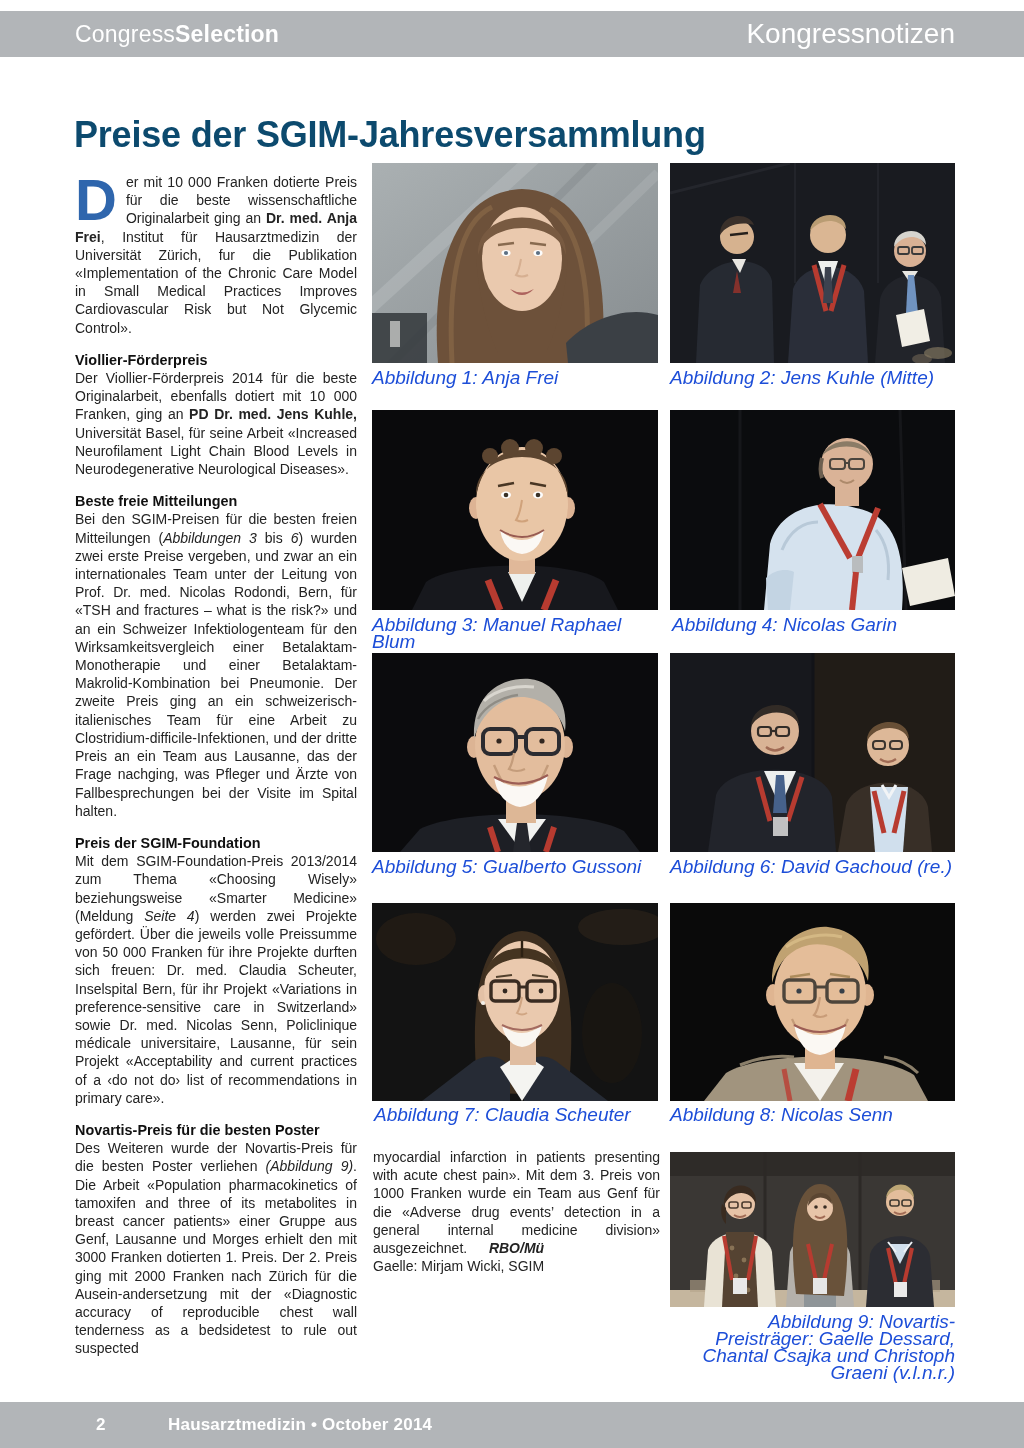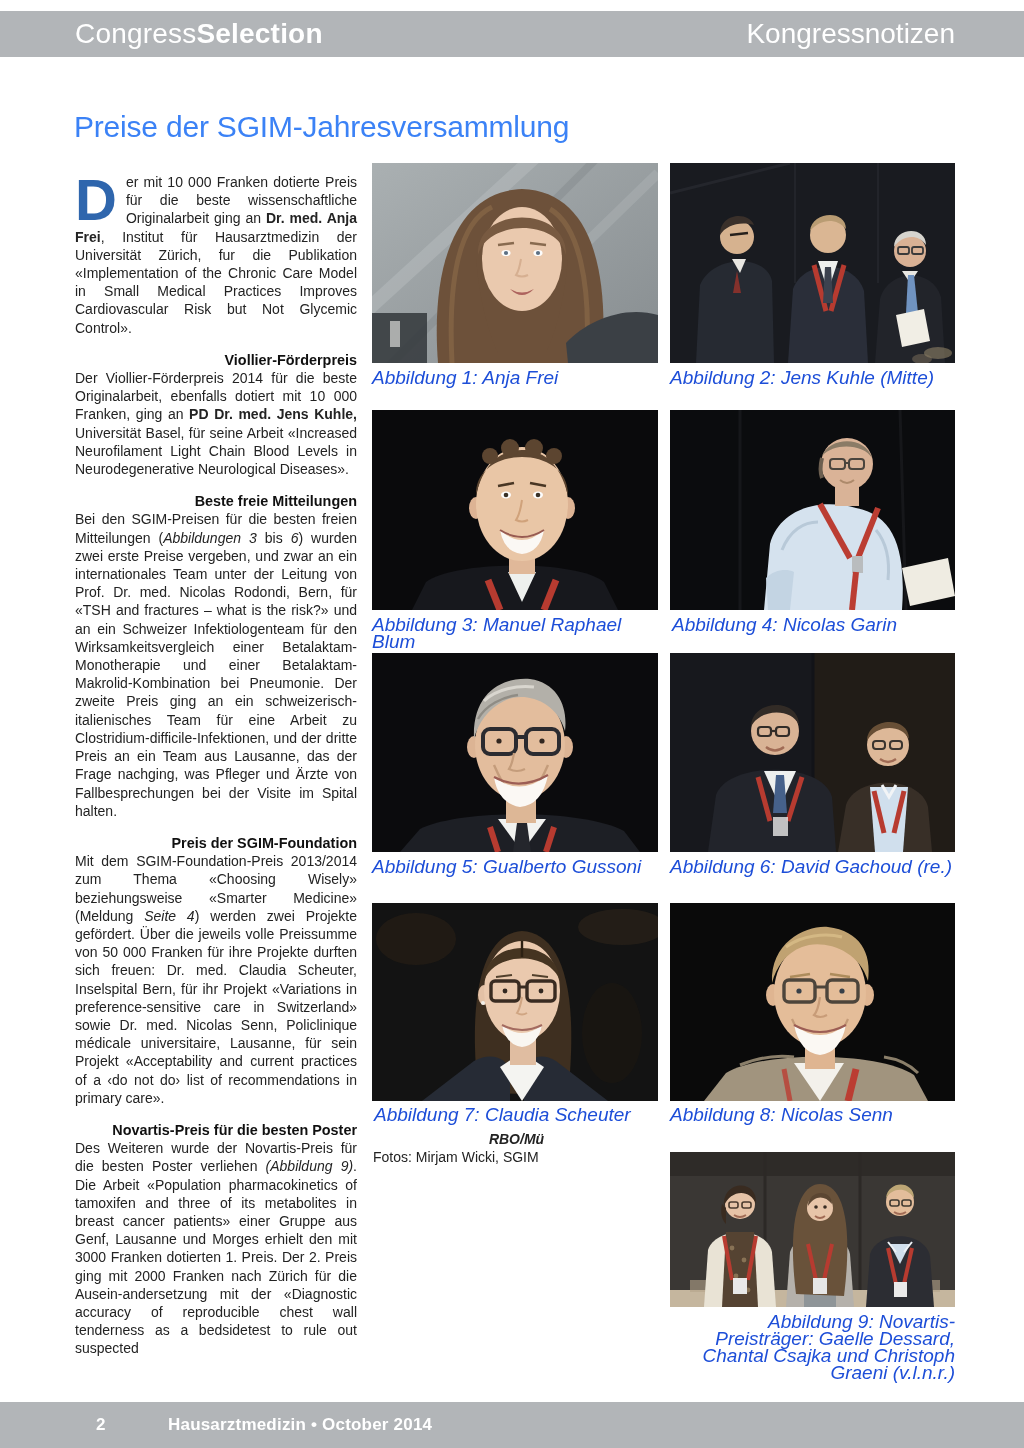--- a/index.html
+++ b/index.html
@@ -1,28 +1,28 @@
 <!DOCTYPE html>
 <html lang="de"><head>
 <meta charset="utf-8">
 <style>
   html,body{margin:0;padding:0;background:#ffffff;}
   .page{position:relative;width:1024px;height:1448px;background:#fff;overflow:hidden;
         font-family:"Liberation Sans","DejaVu Sans",sans-serif;color:#232323;}
   .bar{position:absolute;left:0;width:1024px;background:#b2b5b8;}
   .bar.top{top:11px;height:46px;}
   .bar.bottom{top:1402px;height:46px;}
-  .brand{position:absolute;left:75px;top:11px;height:62px;line-height:46px;color:#fff;font-size:28px;letter-spacing:.2px;text-align:right;}
+  .brand{position:absolute;left:75px;top:11px;height:62px;line-height:46px;color:#fff;font-size:23px;letter-spacing:.2px;text-align:right;}
   .brand .bold{font-weight:bold;}
   .section-label{position:absolute;right:69px;top:11px;height:46px;line-height:46px;color:#fff;font-size:28px;font-weight:500;}
-  .page-title{position:absolute;left:74px;top:90px;font-size:30px;font-weight:normal;color:#3b82f6;letter-spacing:-.2px;}
+  .page-title{position:absolute;left:74px;top:90px;font-size:36px;font-weight:bold;color:#0c4a6e;letter-spacing:-.2px;}
   .colL{position:absolute;left:75px;top:173px;width:282px;font-size:14px;line-height:18.2px;
         text-align:justify;hyphens:auto;-webkit-hyphens:auto;}
   .colL p{margin:0;}
-  .colL h3{margin:14px 0 0 0;font-size:14.4px;line-height:18.2px;color:#101010;text-align:right;}
+  .colL h3{margin:14px 0 0 0;font-size:14.4px;line-height:18.2px;color:#101010;text-align:left;}
   .dropcap{float:left;font-size:58px;line-height:47px;font-weight:600;color:#2f66ad;margin:3px 9px 0 0;}
   .b{font-weight:bold;} .i{font-style:italic;}
   .contM{position:absolute;left:373px;top:1148px;width:287px;font-size:14px;line-height:18.2px;
          text-align:justify;hyphens:auto;-webkit-hyphens:auto;}
   .contM p{margin:0;}
   .sig{text-align:center;margin-top:-18.2px;font-weight:bold;font-style:italic;}
   .credit{margin-top:13px;text-align:left !important;}
   .photo{position:absolute;overflow:hidden;background:#111;}
   .photo svg{display:block;filter:blur(.4px) saturate(.92);}
   .caption{position:absolute;font-style:italic;font-size:19px;line-height:17px;color:#1d4ed8;}
@@ -61,22 +61,23 @@
     <p><span>Bei den SGIM-Preisen für die besten freien Mitteilungen (</span><span class="i">Abbildungen 3</span><span> bis </span><span class="i">6</span><span>) wurden zwei erste Preise vergeben, und zwar an ein internationales Team unter der Leitung von Prof. Dr. med. Nicolas Rodondi, Bern, für «TSH and fractures – what is the risk?» und an ein Schweizer Infektiologenteam für den Wirksamkeitsvergleich einer Betalaktam-Monotherapie und einer Betalaktam-Makrolid-Kombination bei Pneumonie. Der zweite Preis ging an ein schweizerisch-italienisches Team für eine Arbeit zu Clostridium-difficile-Infektionen, und der dritte Preis an ein Team aus Lausanne, das der Frage nachging, was Pfleger und Ärzte von Fallbesprechungen bei der Visite im Spital halten.</span></p>
 
     <h3>Preis der SGIM-Foundation</h3>
     <p><span>Mit dem SGIM-Foundation-Preis 2013/2014 zum Thema «Choosing Wisely» beziehungsweise «Smarter Medicine» (Meldung </span><span class="i">Seite 4</span><span>) werden zwei Projekte gefördert. Über die jeweils volle Preissumme von 50 000 Franken für ihre Projekte durften sich freuen: Dr. med. Claudia Scheuter, Inselspital Bern, für ihr Projekt «Variations in preference-sensitive care in Switzerland» sowie Dr. med. Nicolas Senn, Policlinique médicale universitaire, Lausanne, für sein Projekt «Acceptability and current practices of a ‹do not do› list of recommendations in primary care».</span></p>
 
     <h3>Novartis-Preis für die besten Poster</h3>
     <p><span>Des Weiteren wurde der Novartis-Preis für die besten Poster verliehen </span><span class="i">(Abbildung 9)</span><span>. Die Arbeit «Population pharmacokinetics of tamoxifen and three of its metabolites in breast cancer patients» einer Gruppe aus Genf, Lausanne und Morges erhielt den mit 3000 Franken dotierten 1. Preis. Der 2. Preis ging mit 2000 Franken nach Zürich für die Ausein-andersetzung mit der «Diagnostic accuracy of reproducible chest wall tenderness as a bedsidetest to rule out suspected</span></p>
   </div>
 
   <div class="contM">
+    <p><span>myocardial infarction in patients presenting with acute chest pain». Mit dem 3. Preis von 1000 Franken wurde ein Team aus Genf für die «Adverse drug events’ detection in a general internal medicine division» ausgezeichnet.</span></p>
     <div class="sig">RBO/Mü</div>
-    <p class="credit">Fotos: Mirjam Wicki, SGIM</p>
+    <p class="credit">Gaelle: Mirjam Wicki, SGIM</p>
   </div>
 
   <div class="photo f1">
     <svg viewBox="0 0 286 200" width="286" height="200" preserveAspectRatio="none">
       <defs>
           <linearGradient id="g1" x1="0" y1="0" x2="1" y2="1">
         <stop offset="0" stop-color="#aab0b2"></stop>
             <stop offset="1" stop-color="#878d90"></stop>
           </linearGradient>
         </defs>

